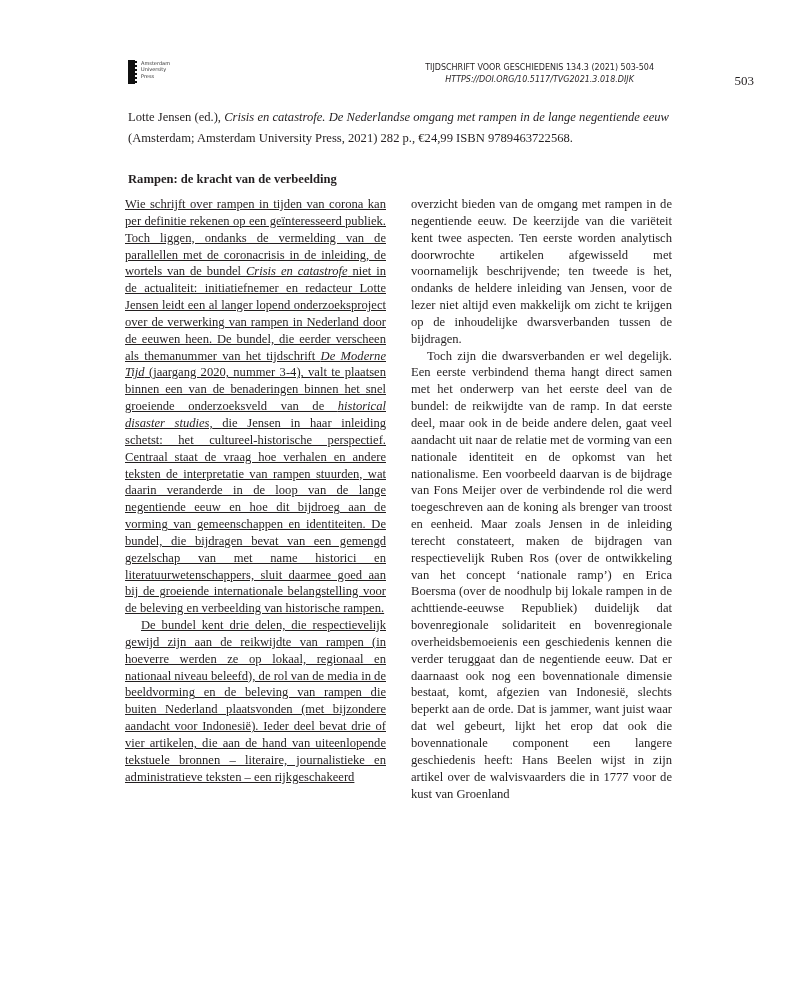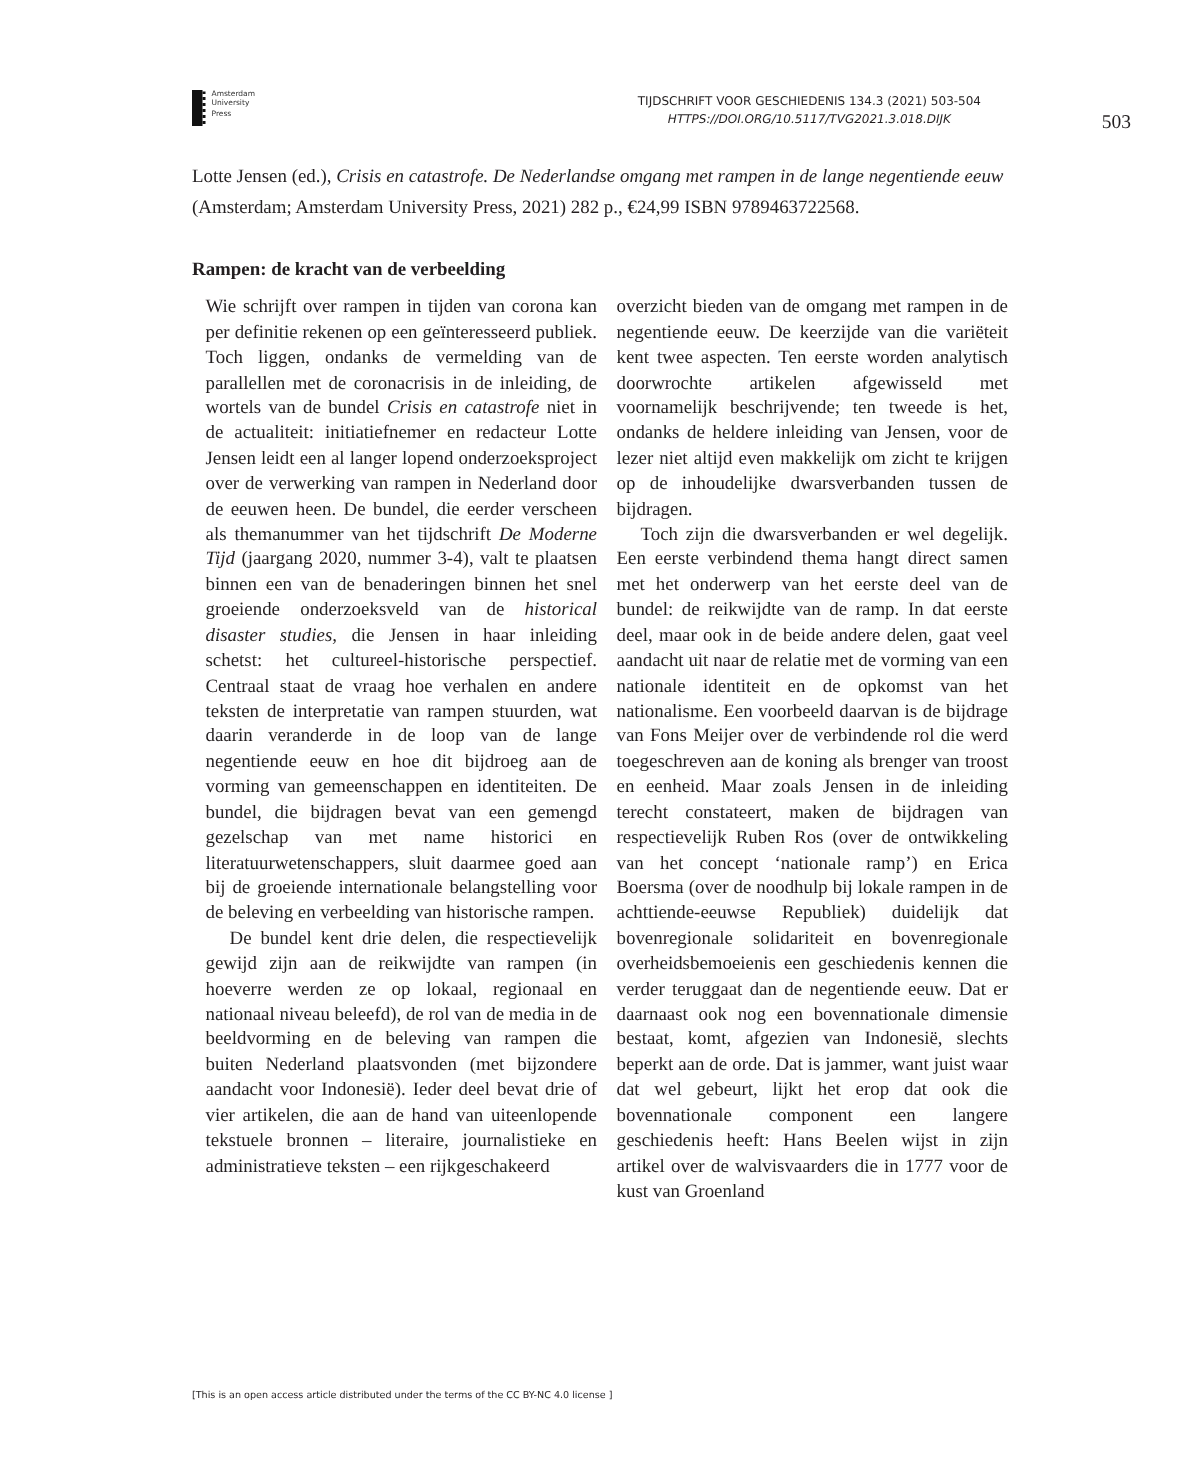--- a/index.html
+++ b/index.html
@@ -8,21 +8,21 @@
   .logo-bar { width: 7px; height: 24px; background: #111; position: relative; }
   .logo-bar::after { content: ""; position: absolute; right: -2px; top: 1px; width: 2px; height: 22px;
     background: repeating-linear-gradient(to bottom, #111 0 2px, transparent 2px 4px); }
   .logo-text { margin-left: 6px; font-family: "DejaVu Sans", sans-serif; font-size: 5px; line-height: 6.4px; color: #333; }
   .running-head { position: absolute; right: 140px; top: 62px; text-align: center; font-family: "DejaVu Sans", sans-serif; font-size: 8px; line-height: 12px; color: #231f20; letter-spacing: 0; }
   .running-head .doi { font-style: italic; }
   .page-num { position: absolute; right: 40px; top: 73px; font-size: 13px; color: #231f20; }
   .citation { position: absolute; left: 128px; top: 107px; width: 560px; font-size: 12.6px; line-height: 21px; }
   .section-title { position: absolute; left: 128px; top: 172px; font-size: 12.6px; font-weight: bold; }
   .col { position: absolute; top: 196px; width: 261px; font-size: 12.6px; line-height: 16.85px; text-align: justify; hyphens: manual; }
-  .col.left { left: 137px; }
+  .col.left { left: 125px; text-decoration: underline; }
   .col.right { left: 411px; }
   .col p { margin: 0; }
   .col p.indent { text-indent: 16px; }
   .footer { position: absolute; left: 128px; top: 924px; font-family: "DejaVu Sans", sans-serif; font-size: 6.4px; line-height: 12px; color: #231f20; }
 </style>
 </head>
 <body>
 
 <div class="logo">
   <div class="logo-bar"></div>
@@ -47,14 +47,13 @@
   <p><span>Wie schrijft over rampen in tijden van corona kan per definitie rekenen op een geïnteresseerd publiek. Toch liggen, ondanks de vermelding van de parallellen met de coronacrisis in de inleiding, de wortels van de bundel </span><i>Crisis en catastrofe</i><span> niet in de actualiteit: initiatiefnemer en redacteur Lotte Jensen leidt een al langer lopend onderzoeksproject over de verwerking van rampen in Nederland door de eeuwen heen. De bundel, die eerder verscheen als themanummer van het tijdschrift </span><i>De Moderne Tijd</i><span> (jaargang 2020, nummer 3-4), valt te plaatsen binnen een van de benaderingen binnen het snel groeiende onderzoeksveld van de </span><i>historical disaster studies,</i><span> die Jensen in haar inleiding schetst: het cultureel-historische perspectief. Centraal staat de vraag hoe verhalen en andere teksten de interpretatie van rampen stuurden, wat daarin veranderde in de loop van de lange negentiende eeuw en hoe dit bijdroeg aan de vorming van gemeenschap­pen en identiteiten. De bundel, die bijdragen bevat van een gemengd gezelschap van met name historici en literatuurwetenschappers, sluit daarmee goed aan bij de groeiende internationale belangstelling voor de beleving en verbeelding van historische rampen.</span></p>
   <p class="indent">De bundel kent drie delen, die respectievelijk gewijd zijn aan de reikwijdte van rampen (in hoeverre werden ze op lokaal, regionaal en nationaal niveau beleefd), de rol van de media in de beeldvorming en de beleving van rampen die buiten Nederland plaatsvonden (met bijzondere aandacht voor Indonesië). Ieder deel bevat drie of vier artikelen, die aan de hand van uiteenlopende tekstuele bronnen – literaire, journalistieke en administratieve teksten – een rijkgeschakeerd</p>
 </div>
 
 <div class="col right">
   <p>overzicht bieden van de omgang met rampen in de negentiende eeuw. De keerzijde van die variëteit kent twee aspecten. Ten eerste worden analytisch doorwrochte artikelen afgewisseld met voornamelijk beschrijvende; ten tweede is het, ondanks de heldere inleiding van Jensen, voor de lezer niet altijd even makkelijk om zicht te krijgen op de inhoudelijke dwarsverbanden tussen de bijdragen.</p>
   <p class="indent">Toch zijn die dwarsverbanden er wel degelijk. Een eerste verbindend thema hangt direct samen met het onderwerp van het eerste deel van de bundel: de reikwijdte van de ramp. In dat eerste deel, maar ook in de beide andere delen, gaat veel aandacht uit naar de relatie met de vorming van een nationale identiteit en de opkomst van het nationalisme. Een voorbeeld daarvan is de bijdrage van Fons Meijer over de verbindende rol die werd toegeschreven aan de koning als brenger van troost en eenheid. Maar zoals Jensen in de inleiding terecht constateert, maken de bijdragen van respectievelijk Ruben Ros (over de ontwikkeling van het concept ‘nationale ramp’) en Erica Boersma (over de noodhulp bij lokale rampen in de achttiende-eeuwse Republiek) duidelijk dat bovenregionale solidariteit en bovenregionale overheidsbemoeienis een geschiedenis kennen die verder teruggaat dan de negentiende eeuw. Dat er daarnaast ook nog een bovennationale dimensie bestaat, komt, afgezien van Indonesië, slechts beperkt aan de orde. Dat is jammer, want juist waar dat wel gebeurt, lijkt het erop dat ook die bovennationale component een langere geschiedenis heeft: Hans Beelen wijst in zijn artikel over de walvisvaarders die in 1777 voor de kust van Groenland</p>
 </div>
 
 <div class="footer">
-  <div>[This is an open access article distributed under the terms of the CC BY-NC 4.0 license ]</div>
 </div>
 
 </body></html>

